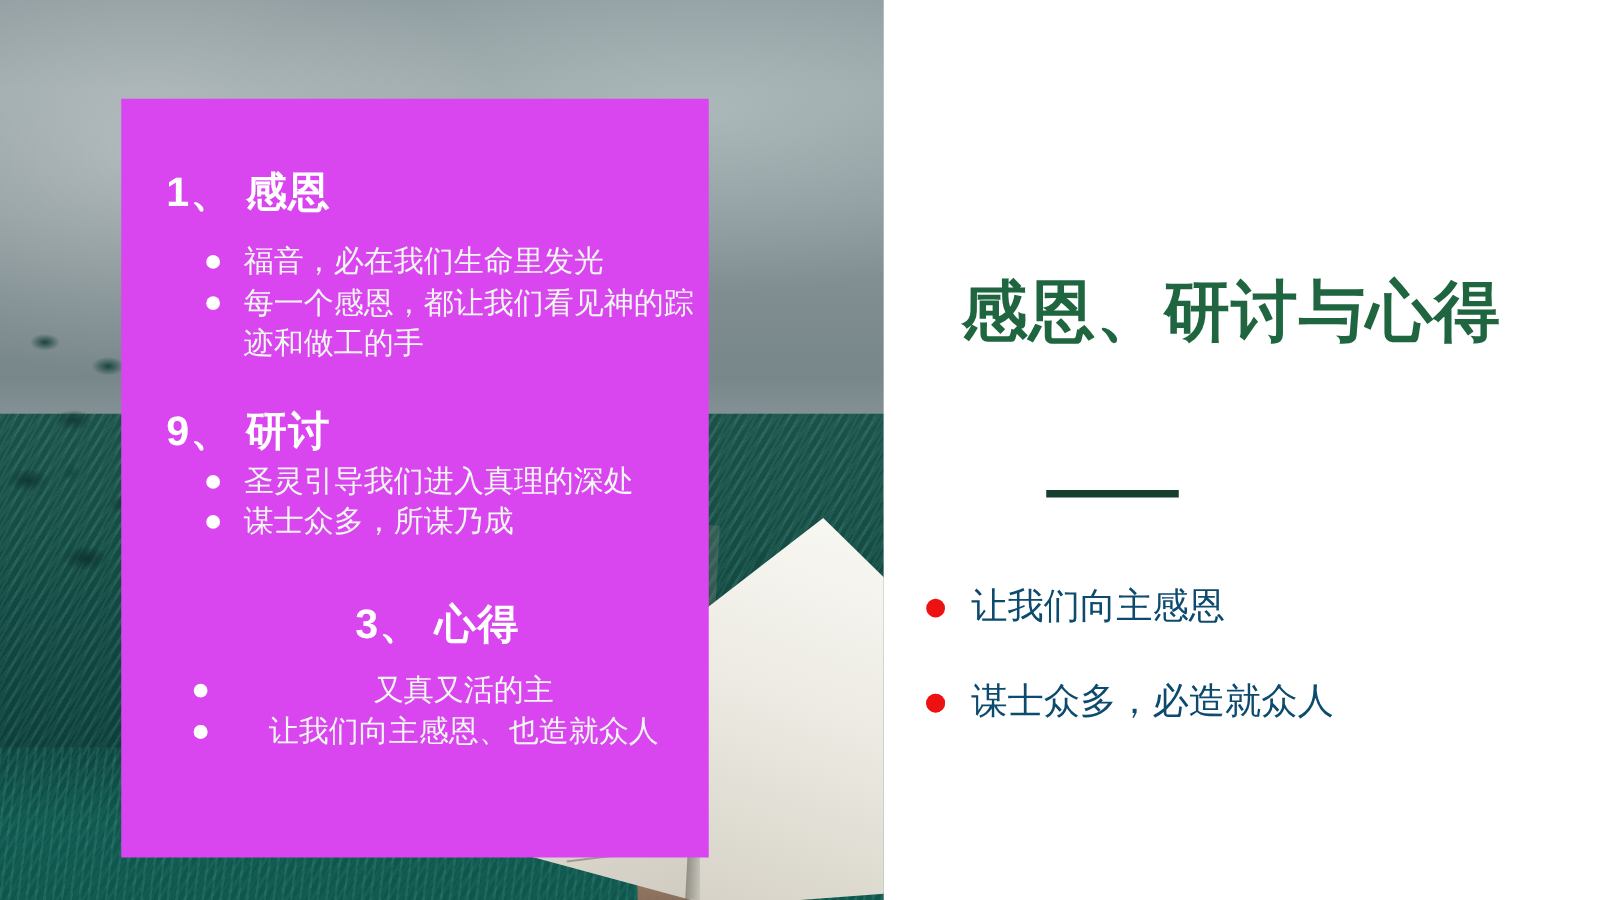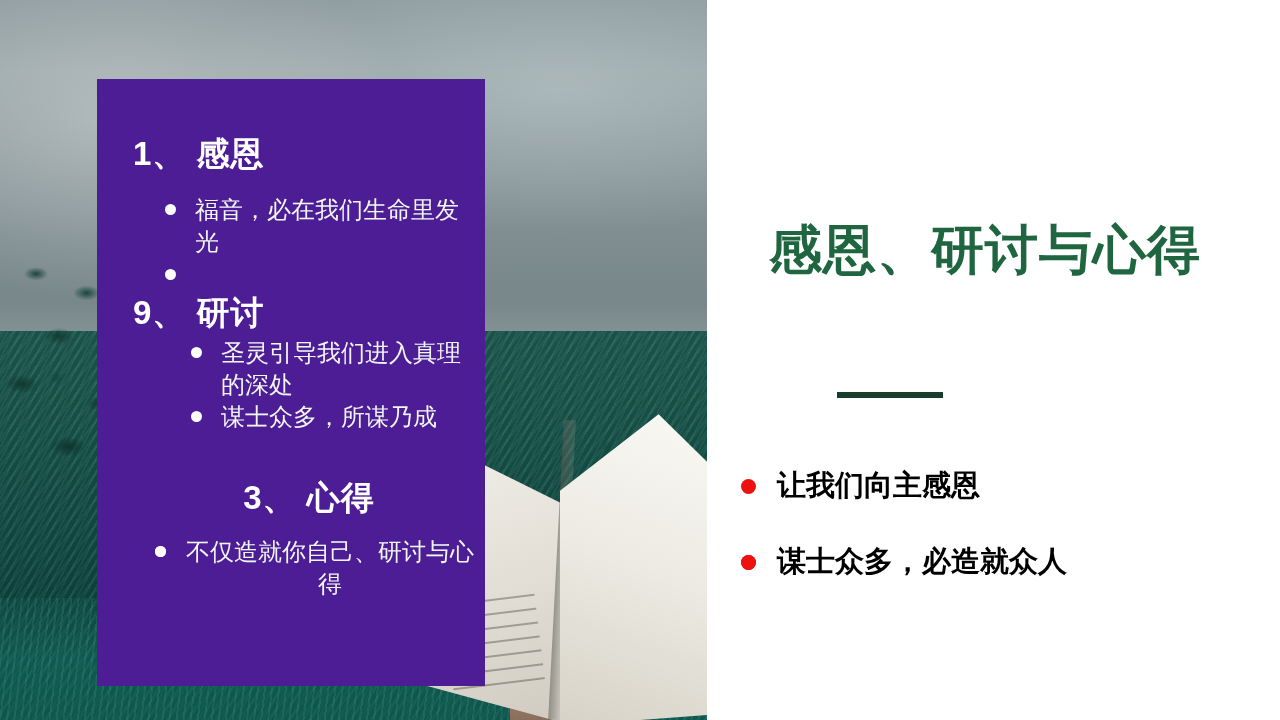--- a/index.html
+++ b/index.html
@@ -192,23 +192,23 @@
     background: linear-gradient(180deg, #b08a72 0%, #93705c 70%, #6f5342 100%);
     opacity: 0.92;
     filter: blur(0.4px);
   }
 
   
   .green-panel {
     position: absolute;
     left: 97px;
     top: 79px;
-    width: 388px;
+    width: 470px;
     height: 607px;
-    background: #4c1d95;
+    background: #d946ef;
     box-sizing: border-box;
     padding: 30px 0 0 0;
   }
 
   .section { margin-bottom: 2px; }
 
   .section-title {
     color: #ffffff;
     font-size: 33px;
     font-weight: bold;
@@ -239,21 +239,21 @@
     top: 10px;
     width: 11px;
     height: 11px;
     border-radius: 50%;
     background: #ffffff;
   }
 
   .sec1 { margin-top: 24px; }
   .sec1 .bullets { margin-top: 20px; }
   .sec2 { margin-top: 34px; }
-  .sec2 .bullets { margin-top: 4px; margin-left: 26px; }
+  .sec2 .bullets { margin-top: 4px; }
   .sec3 { margin-top: 44px; text-align: center; }
   .sec3 .bullets { margin-top: 18px; padding-left: 58px; }
 
   
   .right {
     position: absolute;
     left: 707px;
     top: 0;
     width: 573px;
     height: 720px;
@@ -286,24 +286,24 @@
     left: 22px;
     top: 468px;
     width: 550px;
     list-style: none;
     margin: 0;
     padding: 0;
   }
 
   .red-list li {
     position: relative;
-    color: #000000;
+    color: #0c4a6e;
     font-family: "Liberation Serif", "DejaVu Serif", serif;
     font-size: 29px;
-    font-weight: bold;
+    font-weight: normal;
     line-height: 1.2;
     padding-left: 48px;
     margin-bottom: 41px;
     white-space: nowrap;
   }
 
   .red-list li .dot {
     position: absolute;
     left: 12px;
     top: 11px;
@@ -340,20 +340,21 @@
 
     <div class="section sec1">
       <div class="section-title">1、 感恩</div>
       <ul class="bullets">
         <li>
           <span class="dot"></span>
           <span>福音，必在我们生命里发光</span>
         </li>
         <li>
           <span class="dot"></span>
+          <span>每一个感恩，都让我们看见神的踪迹和做工的手</span>
         </li>
       </ul>
     </div>
 
     <div class="section sec2">
       <div class="section-title">9、 研讨</div>
       <ul class="bullets">
         <li>
           <span class="dot"></span>
           <span>圣灵引导我们进入真理的深处</span>
@@ -363,24 +364,28 @@
           <span>谋士众多，所谋乃成</span>
         </li>
       </ul>
     </div>
 
     <div class="section sec3">
       <div class="section-title">3、 心得</div>
       <ul class="bullets">
         <li>
           <span class="dot"></span>
-        </li>
-        <li>
-          <span class="dot"></span>
-          <span>不仅造就你自己、研讨与心得</span>
+          <span>又真又活的主</span>
+        </li>
+        <li>
+          <span class="dot"></span>
+        </li>
+        <li>
+          <span class="dot"></span>
+          <span>让我们向主感恩、也造就众人</span>
         </li>
       </ul>
     </div>
 
   </div>
 
   <div class="right">
 
     <div class="main-title">感恩、研讨与心得</div>
 

